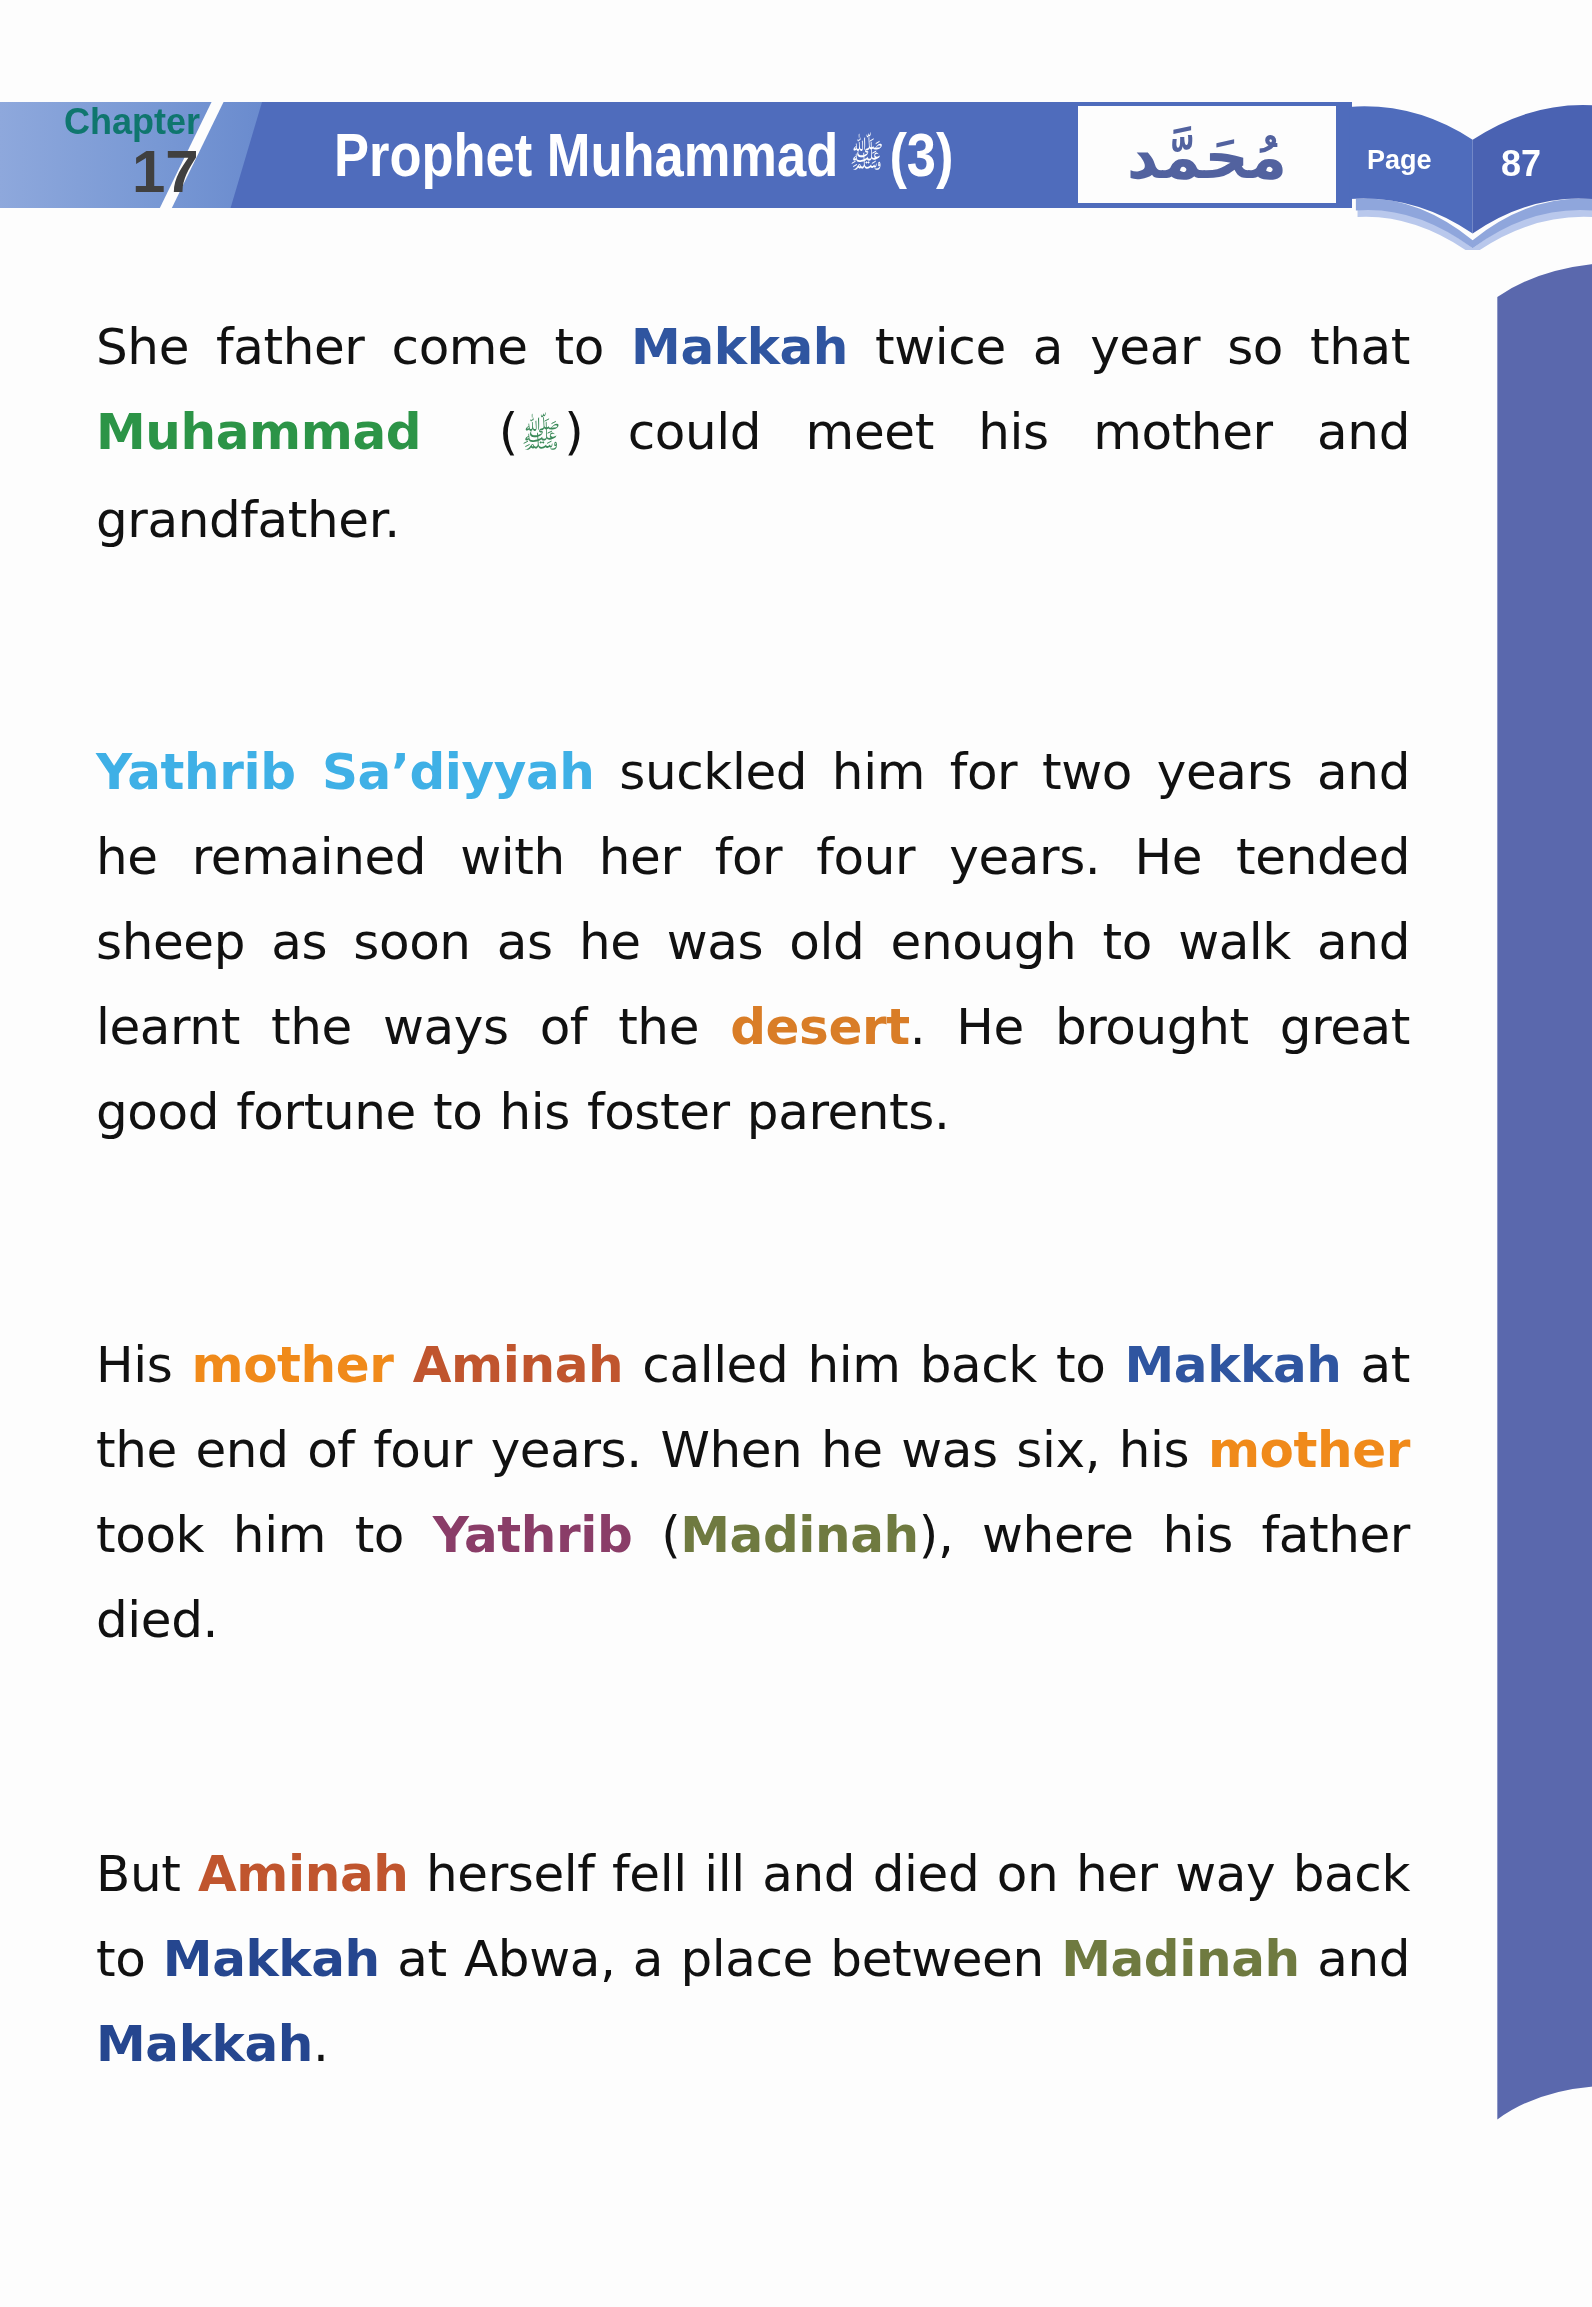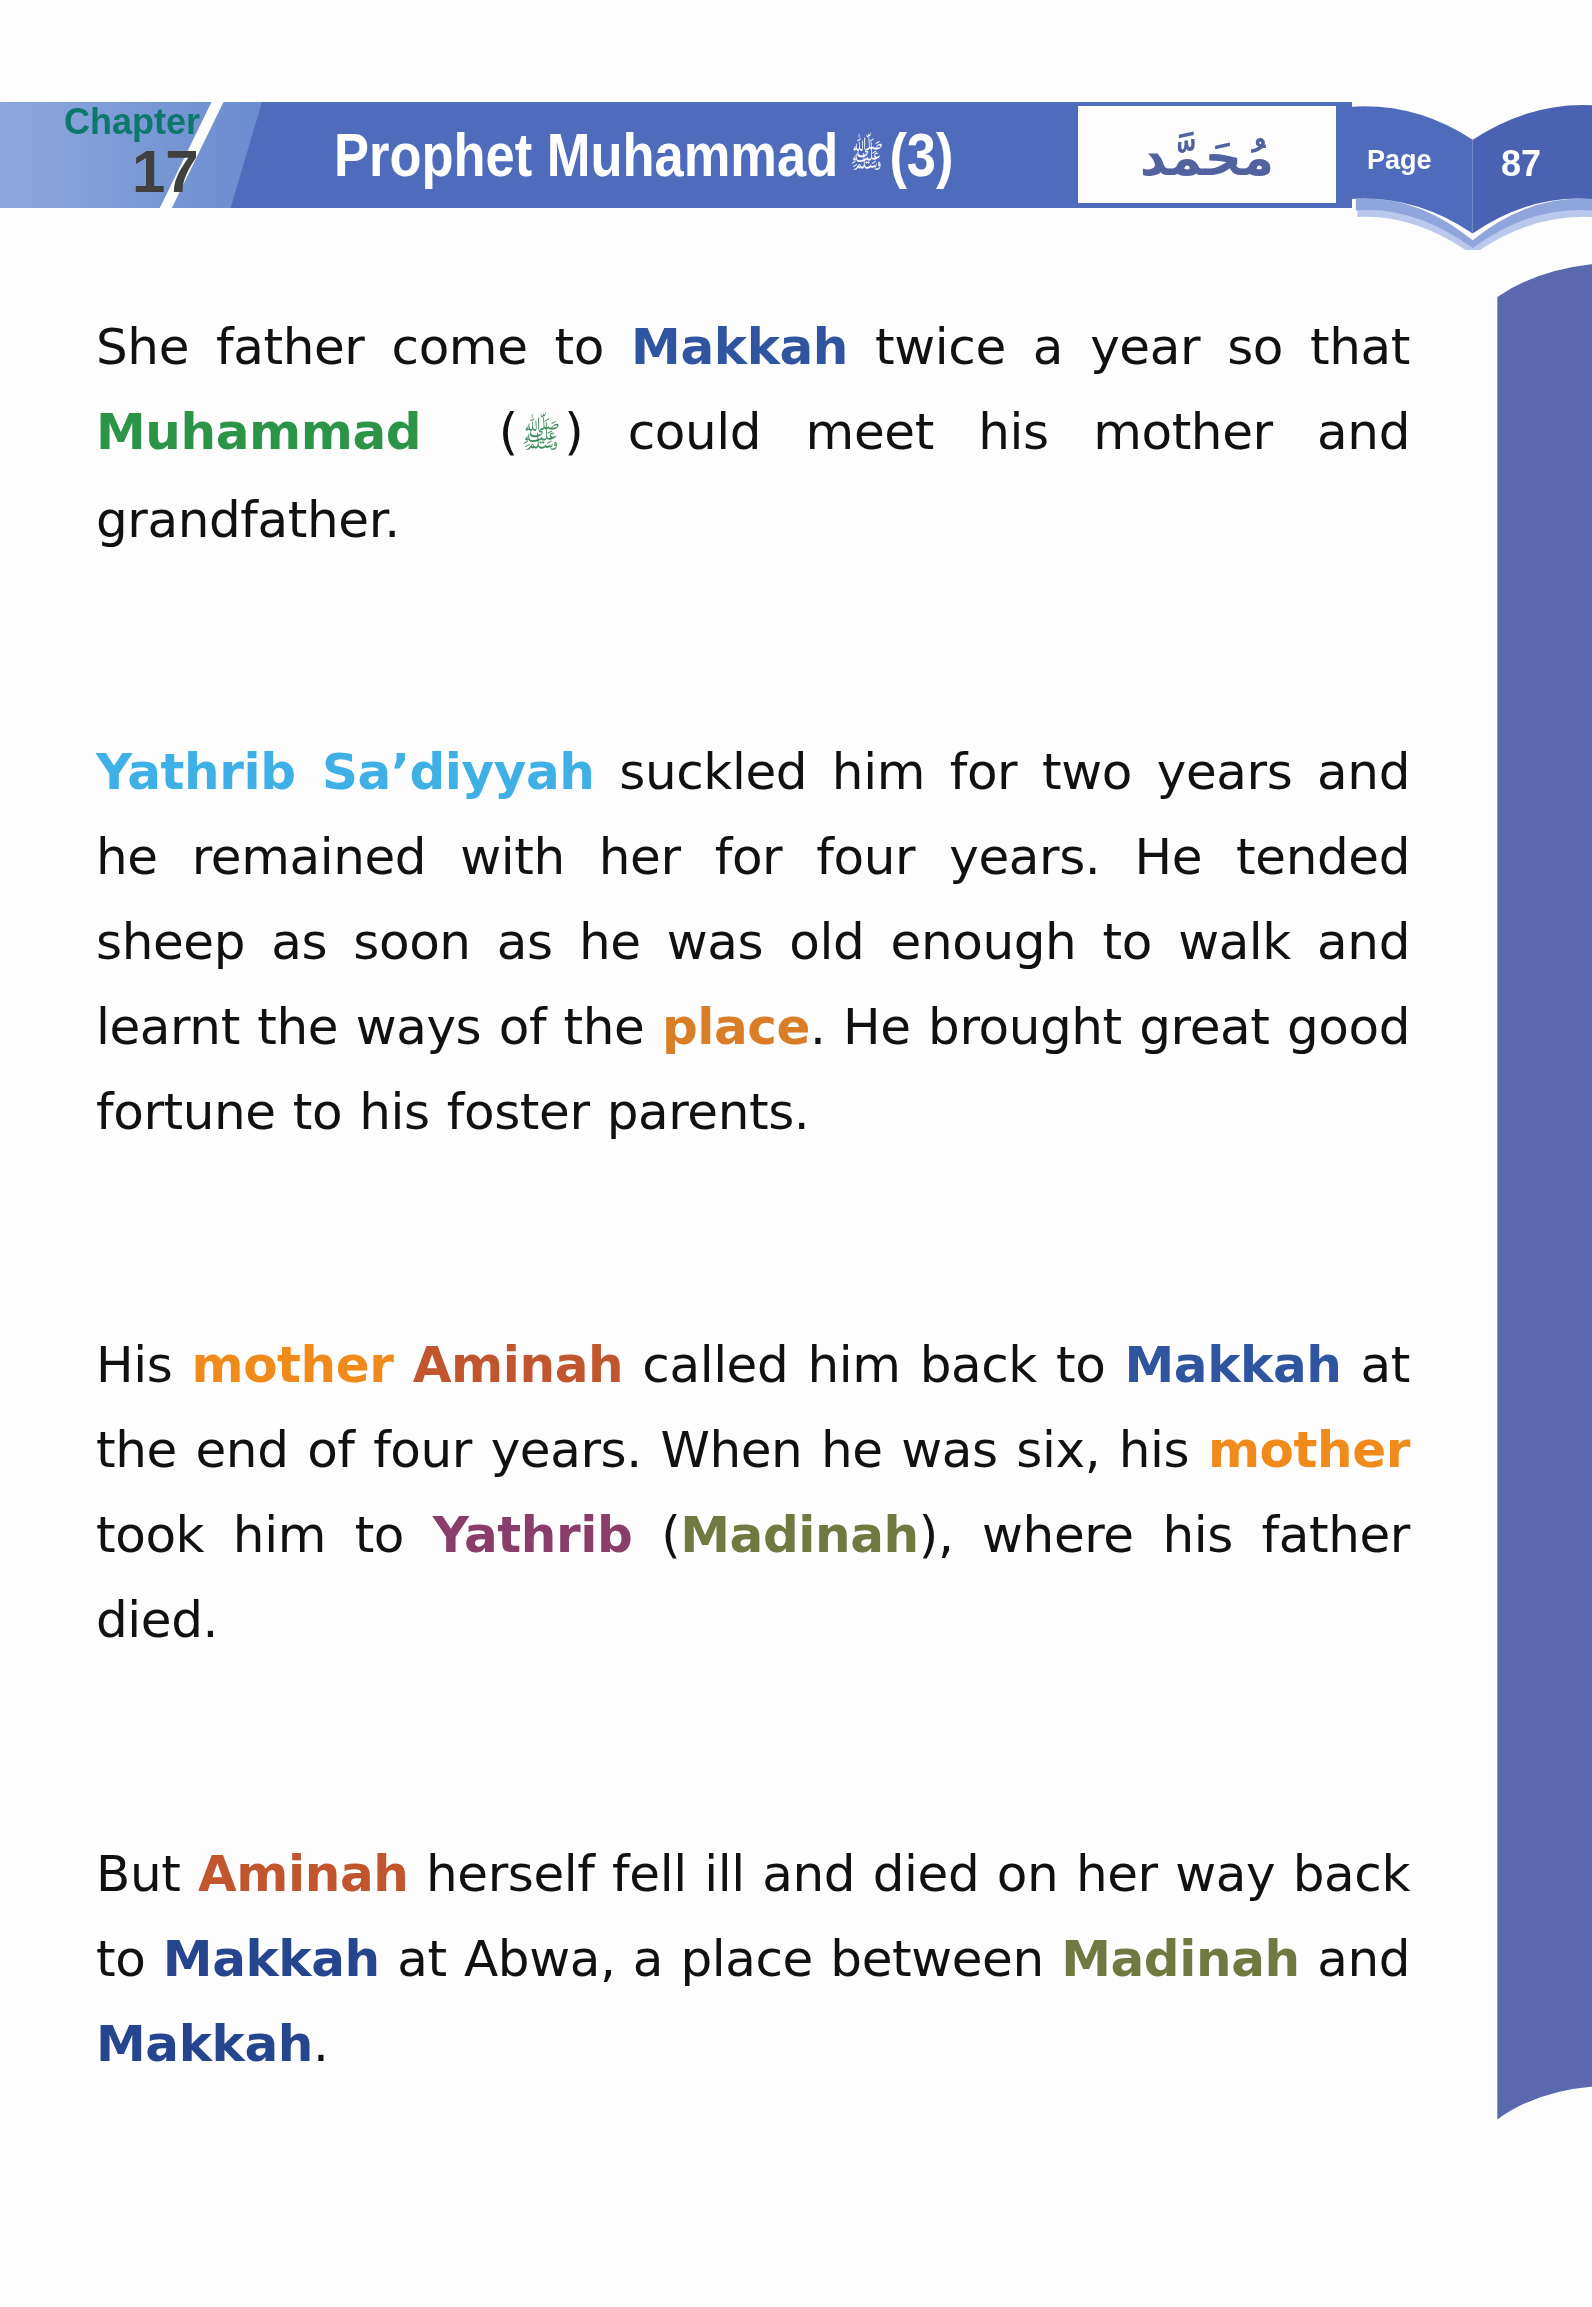--- a/index.html
+++ b/index.html
@@ -42,21 +42,21 @@
   .title .salawat {
     display: inline-block; font-size: 33px; line-height: 33px; margin: 0 6.6px 0 13px;
     font-family: "DejaVu Sans", sans-serif; font-weight: normal;
   }
   .name-box {
     position: absolute; left: 1076px; top: 104px; width: 262px; height: 101px;
     background: #fdfdfd; border: 2.5px solid #4f6cbc; box-sizing: border-box;
     display: flex; align-items: center; justify-content: center;
   }
   .name-box .arabic {
-    color: #52629f; font-size: 52px; line-height: 82px;
+    color: #52629f; font-size: 62px; line-height: 82px;
     font-family: "DejaVu Sans", sans-serif; font-weight: bold; direction: rtl;
     margin-top: 5px;
   }
   
   .page-badge { position: absolute; left: 1349px; top: 102px; width: 244px; height: 148px; }
   .page-badge svg { position: absolute; left: 0; top: 0; }
   .page-label {
     position: absolute; left: 18px; top: 43px; color: #fff;
     font-family: "Liberation Sans", sans-serif; font-weight: bold; font-size: 27px;
   }
@@ -121,21 +121,21 @@
   <path d="M4 40 Q50 8 120 0 L120 2210 Q50 2216 4 2250 Z" fill="#5a68ad"></path>
 </svg>
 
 <div class="content">
 
   <p class="para p1">
     <span>She father come to </span><span class="hl" style="color:#2f55a0">Makkah</span><span> twice a year so that </span><span class="hl" style="color:#2c9447">Muhammad</span><span style="display:inline-block;width:33px"></span><span> (</span><span class="salawat-inline">ﷺ</span><span>) could meet his mother and grandfather.</span>
   </p>
 
   <p class="para p2">
-    <span class="hl" style="color:#3fb0e6">Yathrib Sa’diyyah</span><span> suckled him for two years and he remained with her for four years. He tended sheep as soon as he was old enough to walk and learnt the ways of the </span><span class="hl" style="color:#d97d27">place</span><span>. He brought great good fortune to his foster parents.</span>
+    <span class="hl" style="color:#3fb0e6">Yathrib Sa’diyyah</span><span> suckled him for two years and he remained with her for four years. He tended sheep as soon as he was old enough to walk and learnt the ways of the </span><span class="hl" style="color:#d97d27">desert</span><span>. He brought great good fortune to his foster parents.</span>
   </p>
 
   <p class="para p3">
     <span>His </span><span class="hl" style="color:#f08a1a">mother</span><span> </span><span class="hl" style="color:#c0552e">Aminah</span><span> called him back to </span><span class="hl" style="color:#2f55a0">Makkah</span><span> at the end of four years. When he was six, his </span><span class="hl" style="color:#f08a1a">mother</span><span> took him to </span><span class="hl" style="color:#8a3d68">Yathrib</span><span> (</span><span class="hl" style="color:#6f7a40">Madinah</span><span>), where his father died.</span>
   </p>
 
   <p class="para p4">
     <span>But </span><span class="hl" style="color:#c0552e">Aminah</span><span> herself fell ill and died on her way back to </span><span class="hl" style="color:#25468f">Makkah</span><span> at Abwa, a place between </span><span class="hl" style="color:#6f7a40">Madinah</span><span> and </span><span class="hl" style="color:#25468f">Makkah</span><span>.</span>
   </p>
 

